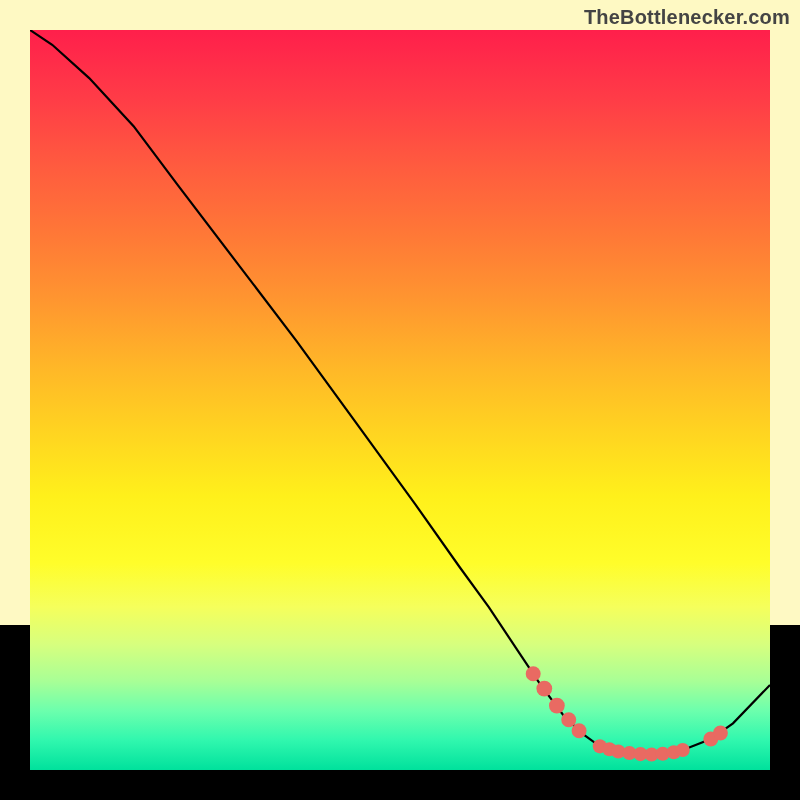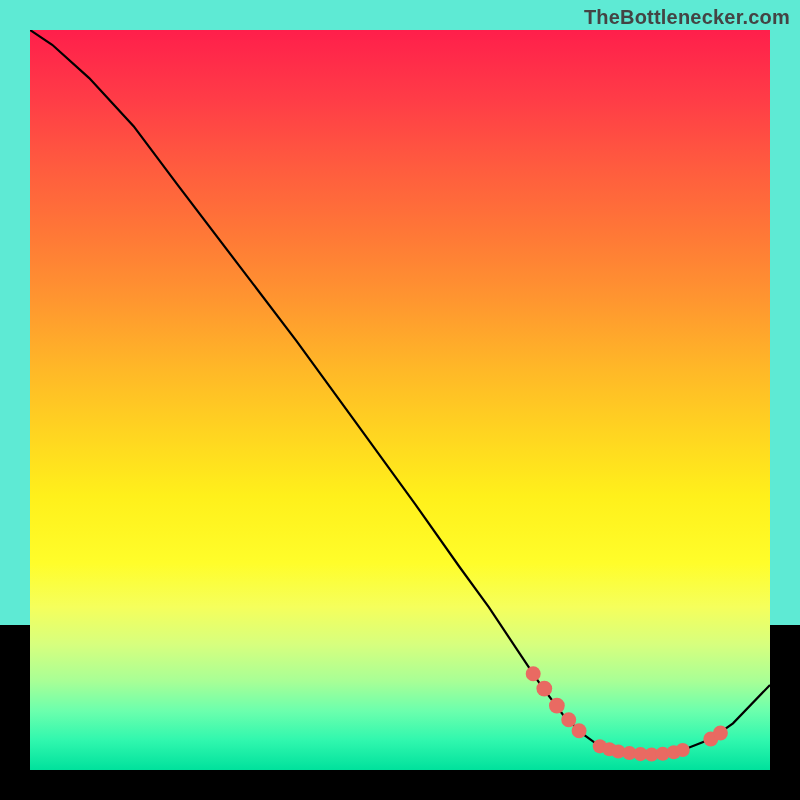--- a/index.html
+++ b/index.html
@@ -8,21 +8,21 @@
     width: 800px;
     height: 800px;
     background: #000;
     overflow: hidden;
     font-family: Arial, Helvetica, sans-serif;
   }
   .chart-wrap {
     position: relative;
     width: 800px;
     height: 625px;
-    background: #5eead4;
+    background: #fef9c3;
   }
   .attribution {
     position: absolute;
     top: 6px;
     right: 10px;
     color: #444;
     font-size: 20px;
     font-weight: 600;
     letter-spacing: 0.2px;
     z-index: 20;

